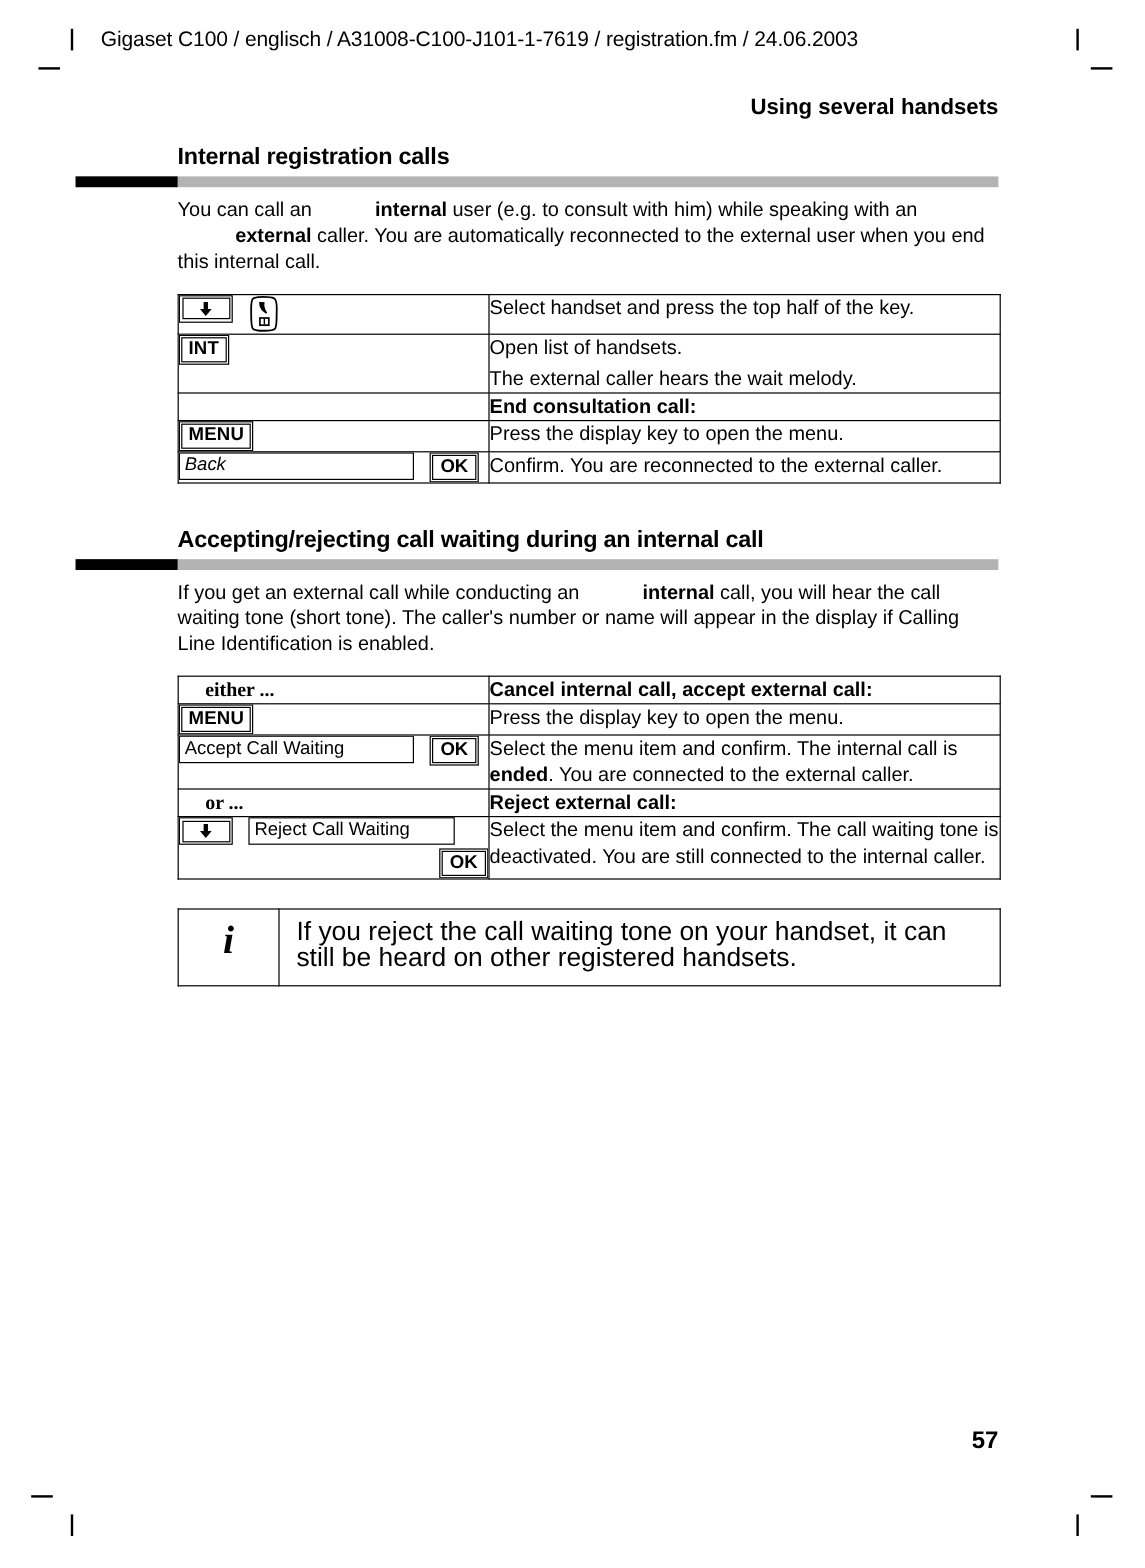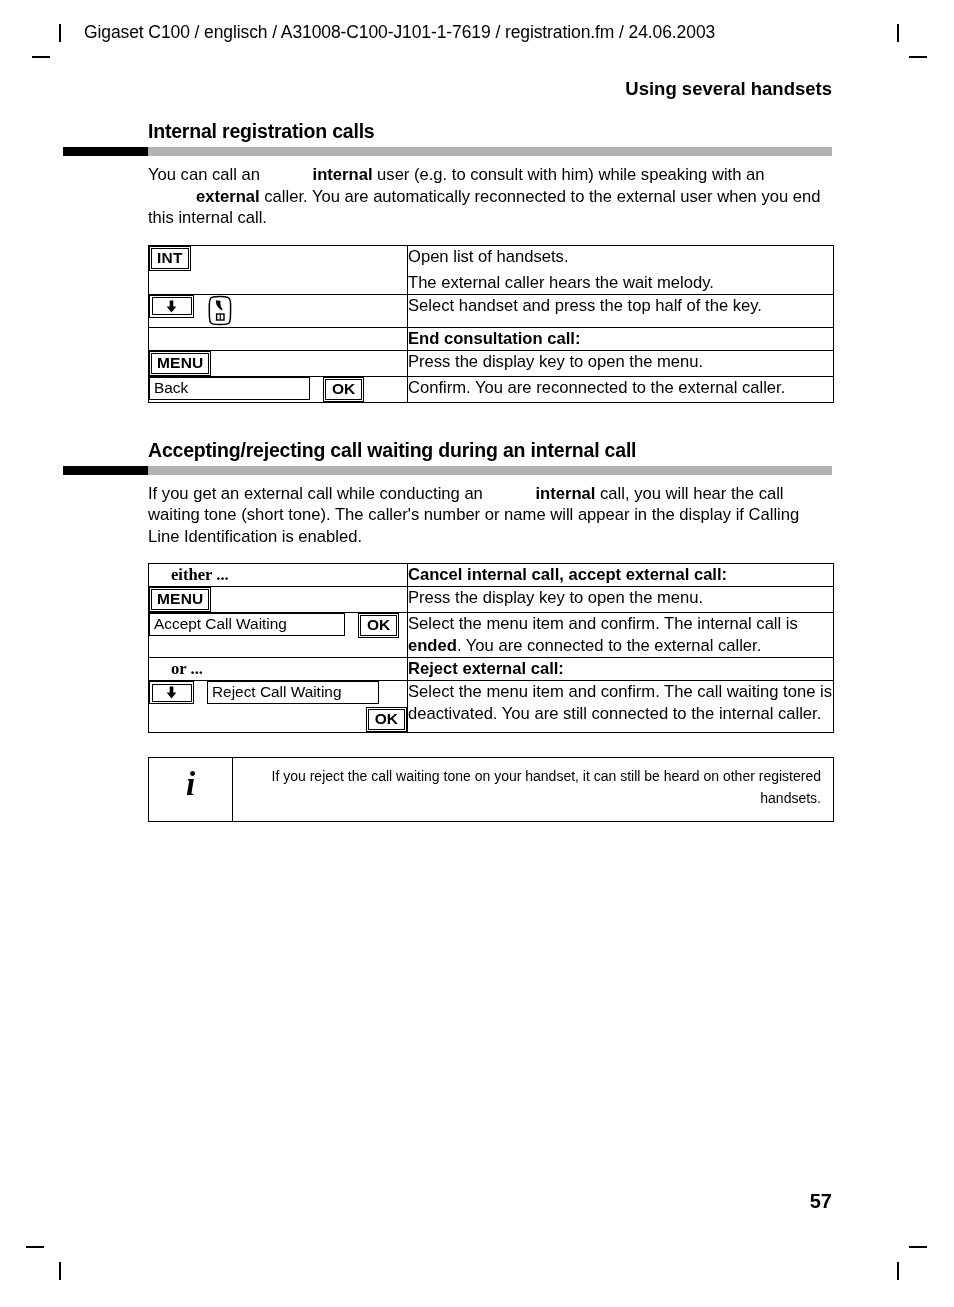--- a/index.html
+++ b/index.html
@@ -167,21 +167,21 @@
     border: 1.3px solid #000;
     background: #fff;
     font-size: 15.4px;
     line-height: 18px;
     padding: 1px 4px 2px 4px;
     box-sizing: border-box;
     height: 23px;
     overflow: hidden;
     white-space: nowrap;
   }
-  .mf-back  { width: 161px; }
+  .mf-back  { width: 196px; font-style: italic; }
   .mf-accept { width: 196px; }
   .mf-reject { width: 172px; }
 
   
   .arrowkey {
     display: inline-block;
     border: 1.3px solid #000;
     padding: 1.5px;
     background: #fff;
     line-height: 0;
@@ -219,23 +219,22 @@
   }
   td.note-icon .i-glyph {
     font-family: "Liberation Serif", serif;
     font-style: italic;
     font-weight: bold;
     font-size: 33px;
     line-height: 40px;
   }
   td.note-text {
     padding: 7px 12px 12px 14px;
-    font-size: 14px;
+    font-size: 22px;
     line-height: 22px;
-    text-align: right;
   }
 
   
   .folio {
     position: absolute;
     right: 122px;
     top: 1190px;
     font-size: 20px;
     font-weight: bold;
   }
@@ -259,34 +258,20 @@
   <div class="section-head">Using several handsets</div>
 
   <div class="content">
 
     <h2 class="heading">Internal registration calls</h2>
     <div class="rule"></div>
     <p class="body-text">You can call an <b>internal</b> user (e.g. to consult with him) while speaking with an <b>external</b> caller. You are automatically reconnected to the external user when you end this internal call.</p>
 
     <table class="steps">
       <tbody>
-
-        <tr>
-          <td class="col-key">
-            <div class="keyrow">
-              <span class="softkey">
-                  <span>INT</span>
-                </span>
-            </div>
-          </td>
-          <td class="col-desc">
-            <span>Open list of handsets.</span>
-            <span class="line2">The external caller hears the wait melody.</span>
-          </td>
-        </tr>
 
         <tr>
           <td class="col-key">
             <div class="keyrow">
               <span class="arrowkey">
                 <span>
                   <svg width="13" height="13" viewBox="0 0 13 13" aria-hidden="true">
                     <polygon points="4.7,0.6 8.3,0.6 8.3,6.6 11.4,6.6 6.5,12.4 1.6,6.6 4.7,6.6" fill="#000"></polygon>
                   </svg>
                 </span>
@@ -300,20 +285,34 @@
                 </svg>
               </span>
             </div>
           </td>
           <td class="col-desc">
             <span>Select handset and press the top half of the key.</span>
           </td>
         </tr>
 
         <tr>
+          <td class="col-key">
+            <div class="keyrow">
+              <span class="softkey">
+                  <span>INT</span>
+                </span>
+            </div>
+          </td>
+          <td class="col-desc">
+            <span>Open list of handsets.</span>
+            <span class="line2">The external caller hears the wait melody.</span>
+          </td>
+        </tr>
+
+        <tr>
           <td class="col-key">&nbsp;</td>
           <td class="col-desc">
             <span class="desc-bold">End consultation call:</span>
           </td>
         </tr>
 
         <tr>
           <td class="col-key">
             <div class="keyrow">
               <span class="softkey">

